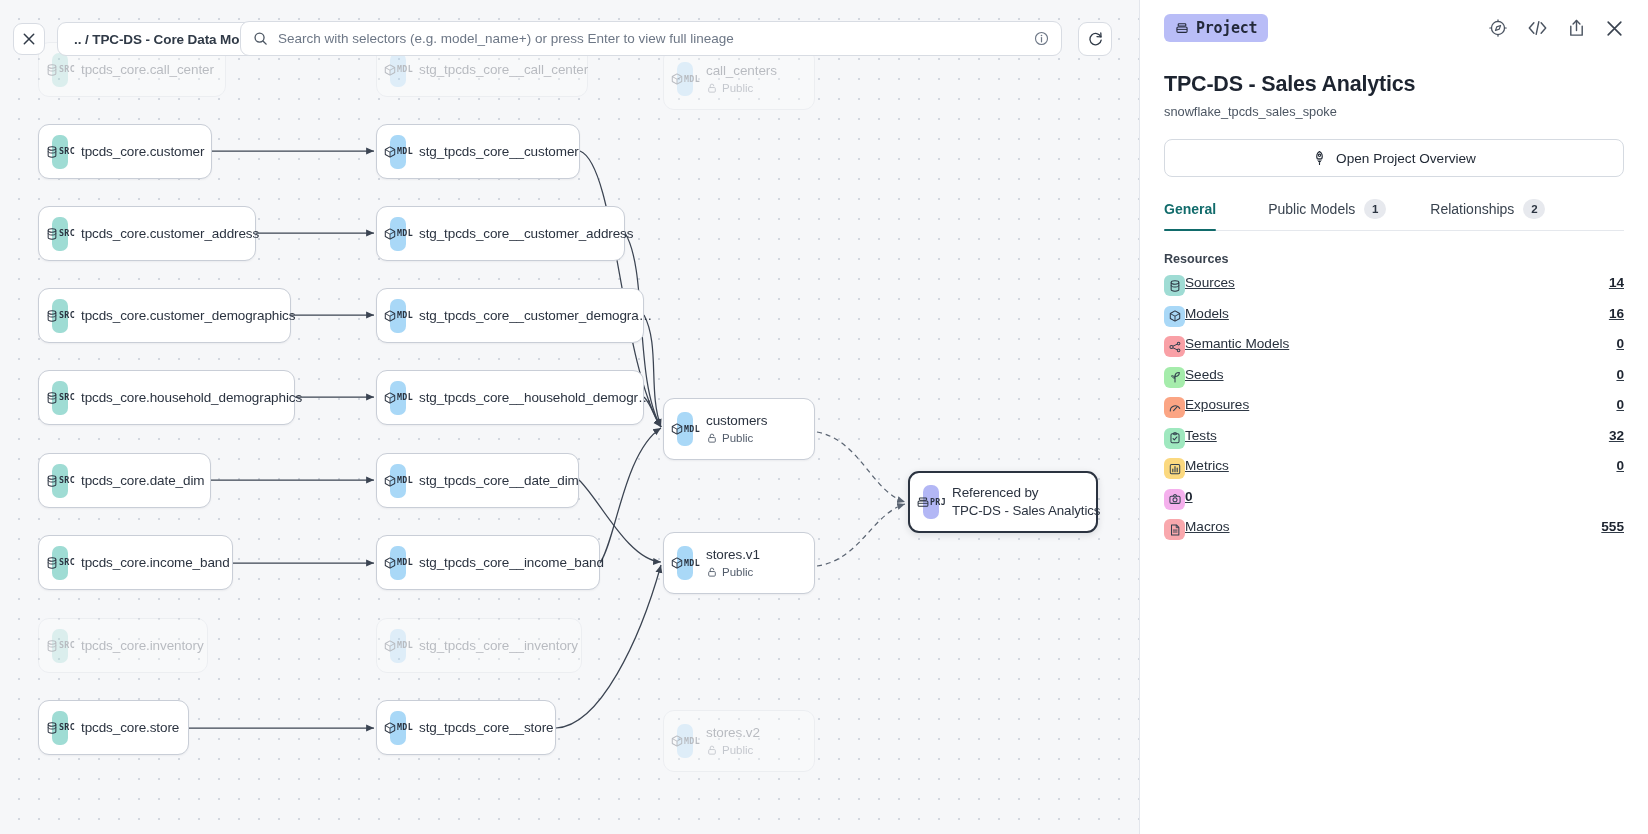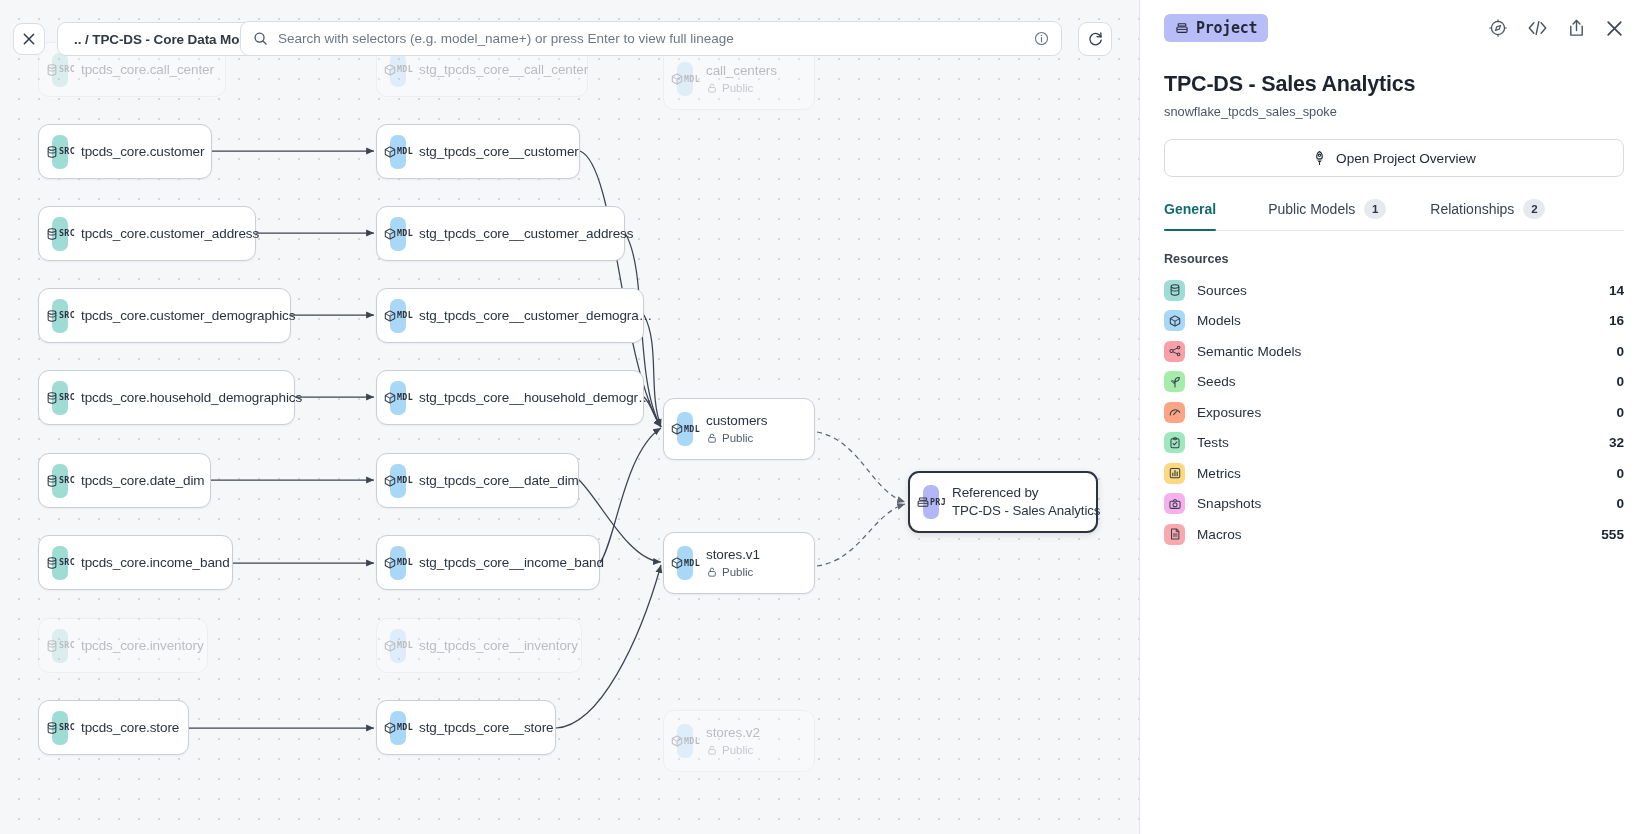--- a/index.html
+++ b/index.html
@@ -113,21 +113,21 @@
     height: 2.5px; background: #116b6b; border-radius: 2px;
   }
   .tab.active:first-child::after { right: 30px; }
   .tab .cnt {
     background: #e7e9ee; color: #2c3542; border-radius: 11px;
     min-width: 22px; height: 20px; padding: 0 7px; font-size: 11.5px; font-weight: 600;
     display: flex; align-items: center; justify-content: center;
   }
   .sec-title { font-size: 12.6px; font-weight: 700; color: #3a434f; margin-top: 21px; }
   .res-list { margin-top: 9px; }
-  .res-row { display: flex; align-items: center; height: 30.5px; gap: 12px; cursor: pointer; }
+  .res-row { display: flex; align-items: flex-start; height: 30.5px; cursor: pointer; text-decoration: underline; }
   .res-ico {
     width: 21px; height: 21px; border-radius: 6px; flex: none;
     display: flex; align-items: center; justify-content: center; color: #32404e;
   }
   .res-name { font-size: 13.6px; color: #27303c; flex: 1; }
   .res-val { font-size: 13.6px; font-weight: 700; color: #1d2430; }
   svg { display: block; }
 </style>
 </head>
 <body>
@@ -726,21 +726,20 @@
           <span class="res-val">0</span>
         </div>
         <div class="res-row">
           <span class="res-ico" style="background:#f5b0ed">
             <svg width="14" height="14" viewBox="0 0 16 16">
               <rect x="2.2" y="4.8" width="11.6" height="8.2" rx="1.6" stroke="#32404e" stroke-width="1.15" fill="none"></rect>
               <circle cx="8" cy="8.9" r="2.3" stroke="#32404e" stroke-width="1.15" fill="none"></circle>
               <path d="M5.8,4.8 L6.7,3.1 L9.3,3.1 L10.2,4.8" stroke="#32404e" stroke-width="1.1" fill="none" stroke-linejoin="round"></path>
             </svg>
           </span>
-          <span class="res-name">Snapshots</span>
           <span class="res-val">0</span>
         </div>
         <div class="res-row">
           <span class="res-ico" style="background:#f9a8ad">
             <svg width="14" height="14" viewBox="0 0 16 16">
               <path d="M4,2.2 L9.6,2.2 L12.4,5.1 L12.4,13.8 L4,13.8 z" stroke="#32404e" stroke-width="1.15" fill="none" stroke-linejoin="round"></path>
               <path d="M9.4,2.3 L9.4,5.3 L12.3,5.3" stroke="#32404e" stroke-width="1.05" fill="none"></path>
               <path d="M6,8.1 L10.4,8.1 M6,10.3 L10.4,10.3" stroke="#32404e" stroke-width="1.05" stroke-linecap="round"></path>
             </svg>
           </span>

